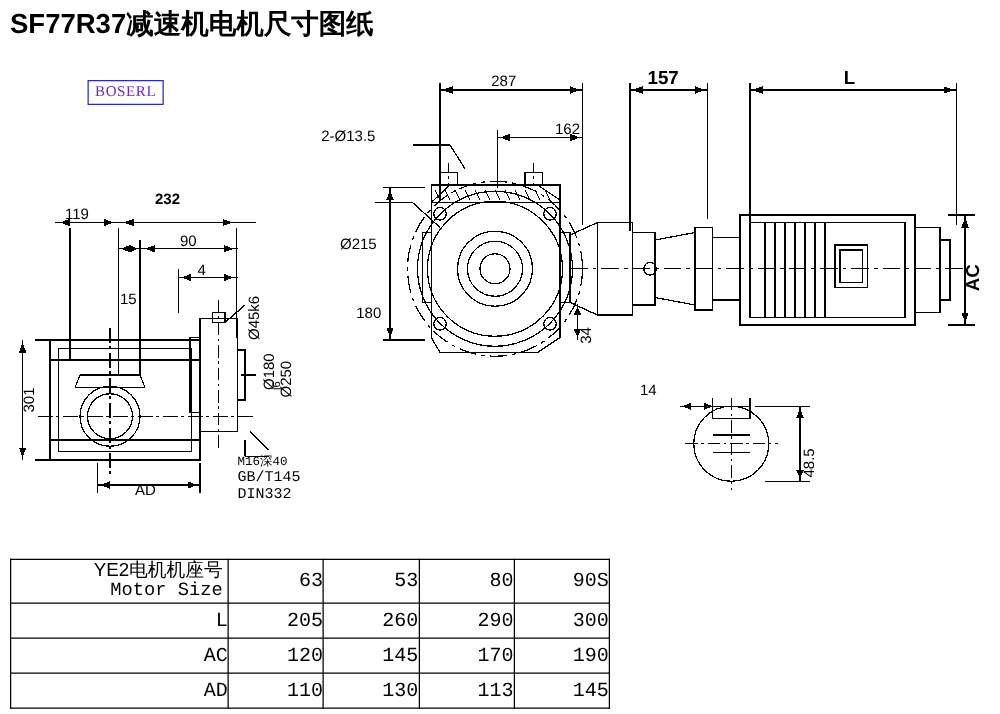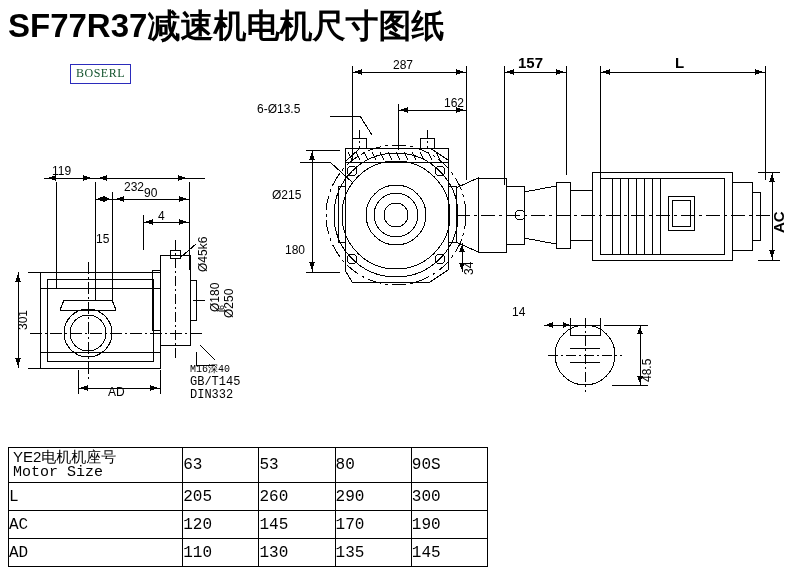--- a/index.html
+++ b/index.html
@@ -6,28 +6,28 @@
   body{
     width:800px;height:571px;
     background:#ffffff;
     font-family:"Liberation Sans",sans-serif;
     color:#000;
     position:relative;
     overflow:hidden;
   }
   .title{
     position:absolute;left:8px;top:4px;
-    font-size:33px;font-weight:bold;
+    font-size:22px;font-weight:bold;
     letter-spacing:0px;
     white-space:nowrap;
   }
   .logo{
     position:absolute;left:70px;top:64px;
     border:1px solid #2b2bbb;
-    color:#14532d;
+    color:#6d28d9;
     font-size:12px;
     padding:1px 5px 2px 5px;
     font-family:"Liberation Serif",serif;
     letter-spacing:0.5px;
   }
   svg.draw{position:absolute;left:0;top:0;width:800px;height:571px;}
   .lbl{
     position:absolute;
     font-family:"Liberation Sans",sans-serif;
     font-size:12px;
@@ -37,21 +37,21 @@
   .lbl.mono{font-family:"Liberation Mono",monospace;font-size:11px;}
   .lbl.rot{transform:rotate(-90deg);transform-origin:left top;}
   
   table.spec{
     position:absolute;left:8px;top:447px;
     border-collapse:collapse;
     width:480px;
   }
   table.spec td{
     border:1px solid #000;
-    text-align:left;
+    text-align:right;
     font-size:16px;
     font-family:"Liberation Mono",monospace;
     height:27px;
     padding:0;
   }
   table.spec td.head2{
     line-height:1.08;
     font-size:15px;
     padding:1px 4px;
   }
@@ -262,39 +262,39 @@
   <line x1="640" y1="325" x2="640" y2="385"></line>
   <polygon points="640,327 637,334 643,334" fill="#000" stroke="none"></polygon>
   <polygon points="640,383 637,376 643,376" fill="#000" stroke="none"></polygon>
   <line x1="604" y1="325" x2="648" y2="325"></line>
   <line x1="612" y1="385" x2="648" y2="385"></line>
 
   </g>
 </svg>
 
 <div class="lbl" style="left:52px;top:164px;">119</div>
-<div class="lbl" style="left:124px;top:180px;">232</div>
+<div class="lbl" style="left:124px;top:152px;font-weight:bold;">232</div>
 <div class="lbl" style="left:96px;top:186px;margin-top:46px;">15</div>
 <div class="lbl" style="left:144px;top:186px;">90</div>
 <div class="lbl" style="left:158px;top:209px;">4</div>
 <div class="lbl rot" style="left:16px;top:330px;">301</div>
 <div class="lbl" style="left:108px;top:385px;">AD</div>
 <div class="lbl rot" style="left:196px;top:272px;">Ø45k6</div>
 <div class="lbl rot" style="left:208px;top:312px;">Ø180</div>
 <div class="lbl rot" style="left:216px;top:312px;font-size:9px;">j6</div>
 <div class="lbl rot" style="left:222px;top:318px;">Ø250</div>
 <div class="lbl mono" style="left:190px;top:362px;font-size:10px;">M16深40</div>
 <div class="lbl mono" style="left:190px;top:375px;font-size:12px;">GB/T145</div>
 <div class="lbl mono" style="left:190px;top:388px;font-size:12px;">DIN332</div>
 
 <div class="lbl" style="left:393px;top:58px;">287</div>
 <div class="lbl" style="left:444px;top:96px;">162</div>
 <div class="lbl big" style="left:518px;top:54px;">157</div>
 <div class="lbl big" style="left:675px;top:54px;">L</div>
-<div class="lbl" style="left:257px;top:102px;">6-Ø13.5</div>
+<div class="lbl" style="left:257px;top:102px;">2-Ø13.5</div>
 <div class="lbl" style="left:272px;top:148px;margin-top:40px;">Ø215</div>
 <div class="lbl" style="left:285px;top:243px;">180</div>
 <div class="lbl rot" style="left:462px;top:275px;">34</div>
 <div class="lbl rot big" style="left:770px;top:233px;">AC</div>
 
 <div class="lbl" style="left:512px;top:305px;">14</div>
 <div class="lbl rot" style="left:640px;top:382px;">48.5</div>
 
 <table class="spec">
   <tbody>
@@ -319,17 +319,17 @@
     <td class="lbl-col">AC</td>
     <td class="v">120</td>
     <td class="v">145</td>
     <td class="v">170</td>
     <td class="v">190</td>
   </tr>
   <tr>
     <td class="lbl-col">AD</td>
     <td class="v">110</td>
     <td class="v">130</td>
-    <td class="v">135</td>
+    <td class="v">113</td>
     <td class="v">145</td>
   </tr>
 </tbody>
   </table>
 
 </body></html>

